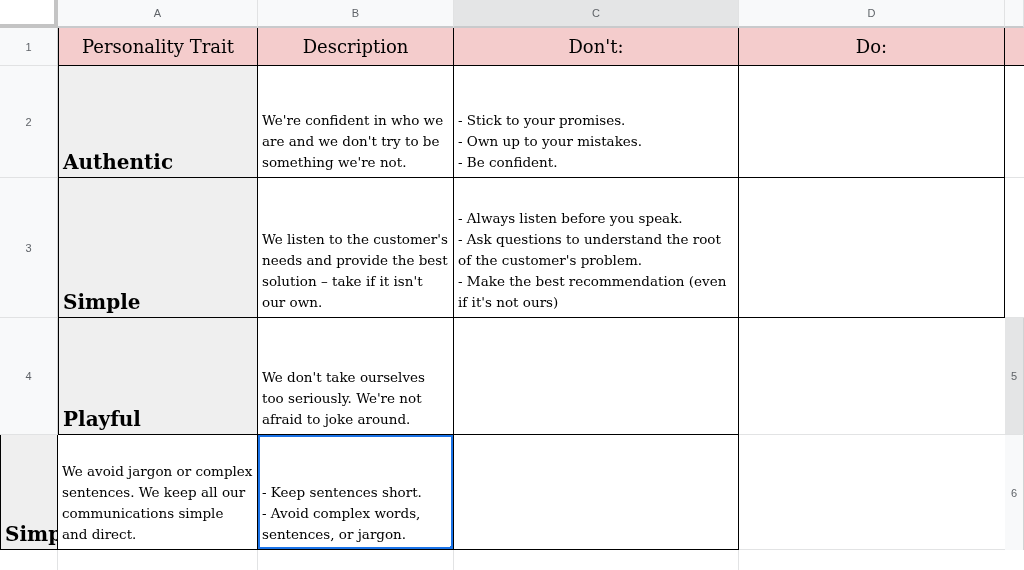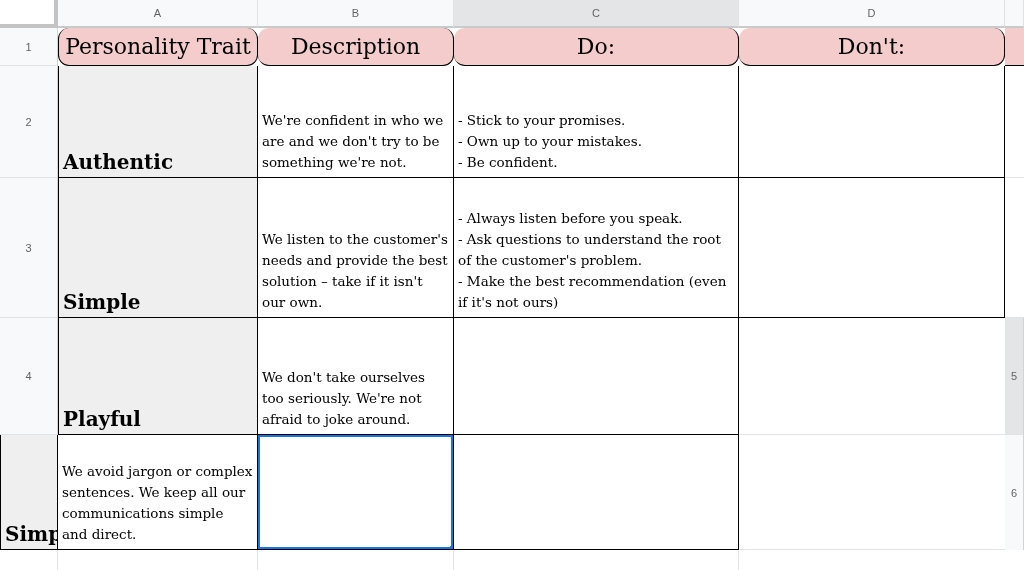--- a/index.html
+++ b/index.html
@@ -43,21 +43,21 @@
     display:flex;align-items:flex-end;
     padding:17px 4px 4px 4px;
     font-size:13.5px;line-height:21px;color:#000;
     white-space:pre-line;overflow:hidden;
     box-sizing:border-box;
   }
   .cell.left{border-left:1px solid #000;}
   .cell.pink{
     background:#f4cccc;
     align-items:center;justify-content:center;
-    font-size:22px;padding:0;white-space:normal;border-radius:11px;
+    font-size:18px;padding:0;white-space:normal;
   }
   .cell.gray{background:#efefef;font-weight:bold;font-size:20px;}
   .cell.sliver{border-right:none;border-bottom:1px solid #e2e3e4;}
   .cell.sliver.pinktop{background:#f4cccc;border-bottom:1px solid #000;}
   .cell.plain{border-right:1px solid #e2e3e4;border-bottom:none;}
   .cell.plain.first{border-left:none;}
   
   .selcell{
     box-shadow:inset 0 0 0 2px #1a73e8;
     position:relative;z-index:2;
@@ -75,22 +75,22 @@
   <div class="corner"></div>
   <div class="chead">A</div>
   <div class="chead">B</div>
   <div class="chead sel">C</div>
   <div class="chead">D</div>
   <div class="chead"></div>
 
   <div class="rhead">1</div>
   <div class="cell pink left">Personality Trait</div>
   <div class="cell pink">Description</div>
+  <div class="cell pink">Don't:</div>
   <div class="cell pink">Do:</div>
-  <div class="cell pink">Don't:</div>
   <div class="cell sliver pinktop"></div>
 
   <div class="rhead">2</div>
   <div class="cell gray left">Authentic</div>
   <div class="cell">We're confident in who we are and we don't try to be something we're not.</div>
   <div class="cell">- Stick to your promises.
 - Own up to your mistakes.
 - Be confident.</div>
   <div class="cell"></div>
   <div class="cell sliver"></div>
@@ -107,20 +107,22 @@
   <div class="rhead">4</div>
   <div class="cell gray left">Playful</div>
   <div class="cell">We don't take ourselves too seriously. We're not afraid to joke around.</div>
   <div class="cell"></div>
   <div class="cell sliver"></div>
 
   <div class="rhead sel">5</div>
   <div class="cell gray left">Simple</div>
   <div class="cell">We avoid jargon or complex sentences. We keep all our communications simple and direct.</div>
   <div class="cell selcell">
+    <span style="white-space:pre-line;">- Keep sentences short.
+- Avoid complex words, sentences, or jargon.</span>
     <div class="fill-handle"></div>
   </div>
   <div class="cell"></div>
   <div class="cell sliver"></div>
 
   <div class="rhead" style="border-bottom:none;">6</div>
   <div class="cell plain first"></div>
   <div class="cell plain"></div>
   <div class="cell plain"></div>
   <div class="cell plain"></div>

